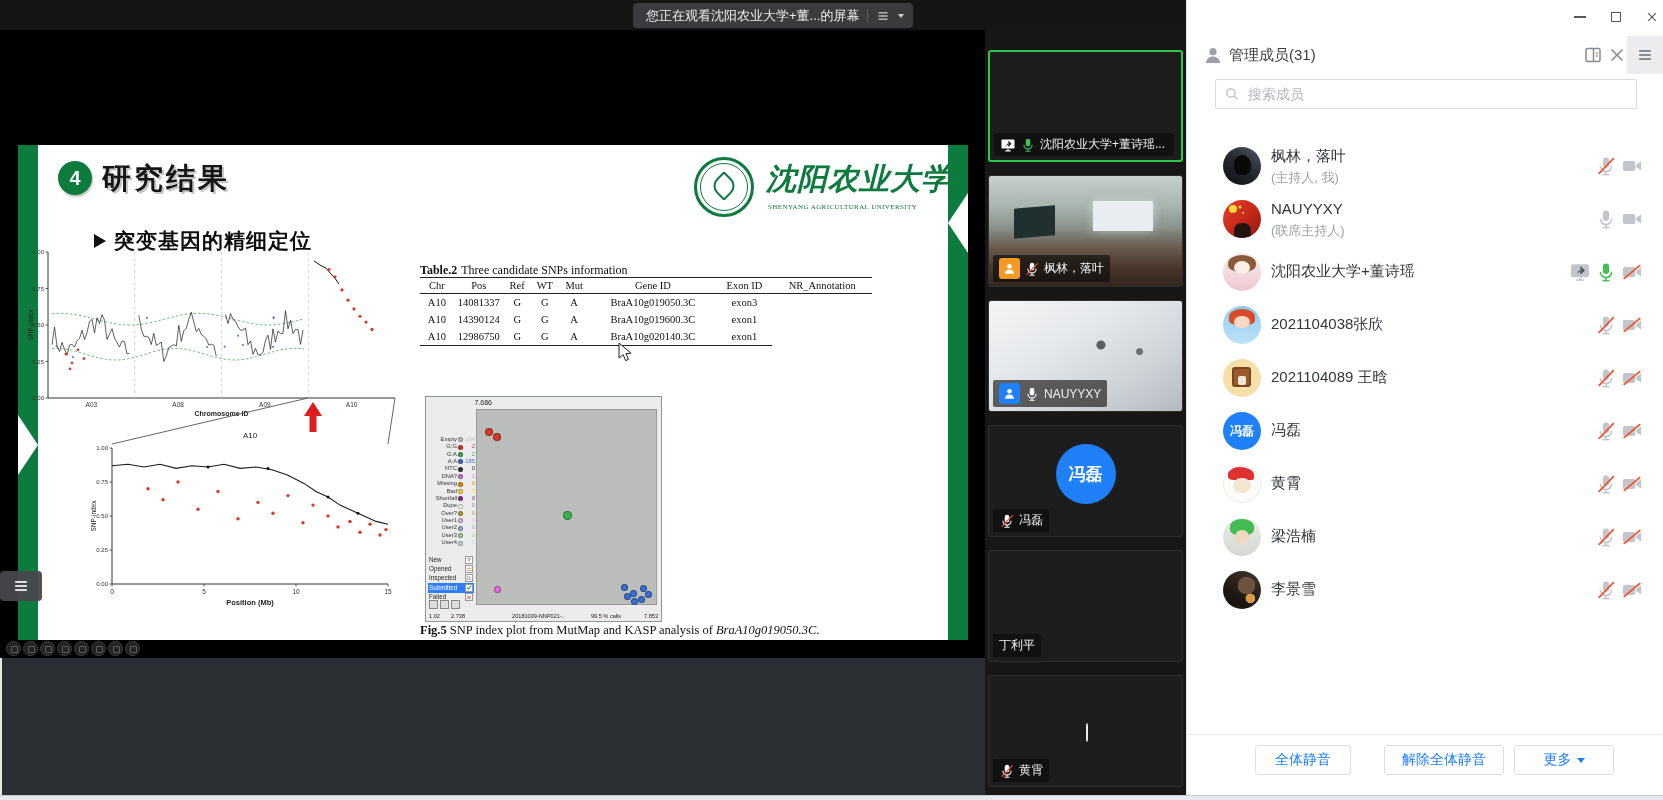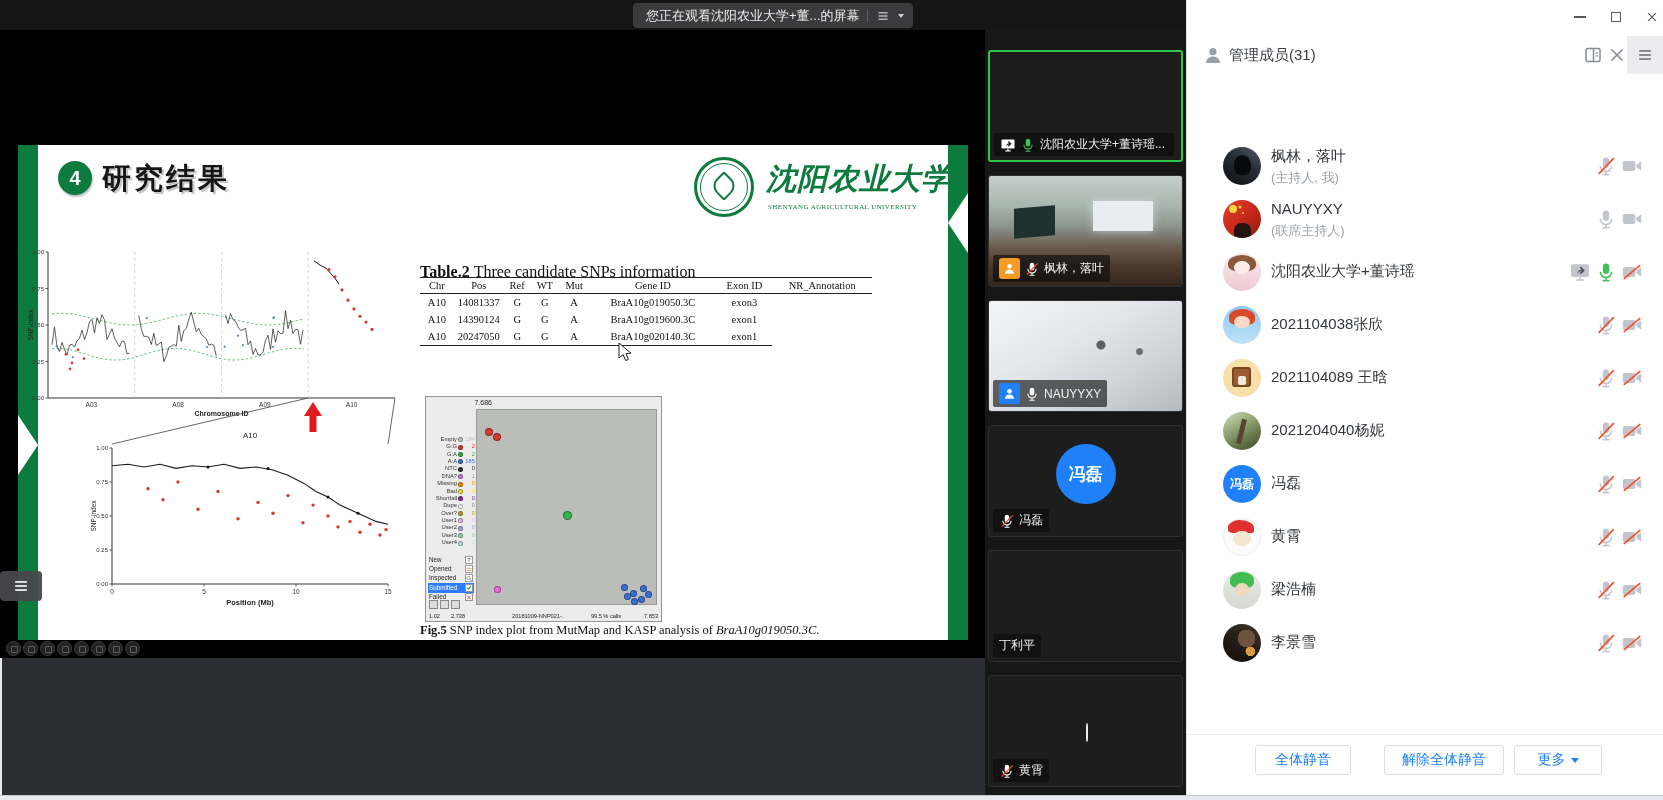--- a/index.html
+++ b/index.html
@@ -30,21 +30,21 @@
     border:2.5px solid #0d7a3e;border-radius:2px 50% 2px 50%}
   .uni-cn{position:absolute;left:748px;top:14px;font-size:30px;font-weight:700;color:#0d7a3e;font-family:"Liberation Serif",serif;font-style:italic;letter-spacing:1px;white-space:nowrap}
   .uni-en{position:absolute;left:750px;top:58px;font-size:7px;color:#0d7a3e;letter-spacing:.4px;font-family:"Liberation Serif",serif;white-space:nowrap}
   .sub-row{position:absolute;left:76px;top:82px;display:flex;align-items:center;gap:8px}
   .bullet-arrow{width:0;height:0;border-top:7px solid transparent;border-bottom:7px solid transparent;border-left:12px solid #111}
   .subtitle{font-size:21px;font-weight:800;color:#0e0e0e;letter-spacing:1px}
   #chart1{position:absolute;left:8px;top:101px}
   #chart2{position:absolute;left:70px;top:283px}
   #slide-overlay{position:absolute;left:0;top:0;pointer-events:none}
   
-  .tbl-label{position:absolute;left:402px;top:118px;font-family:"Liberation Serif",serif;font-size:16px;color:#111}
+  .tbl-label{position:absolute;left:402px;top:118px;font-family:"Liberation Serif",serif;font-size:12px;color:#111}
   .tbl-label b{margin-right:4px}
   #snp-table{position:absolute;left:402px;top:132px;width:452px;border-collapse:collapse;font-family:"Liberation Serif",serif;font-size:10.5px;color:#111}
   #snp-table th{font-weight:400;padding:2px 2px;border-top:1.6px solid #222;border-bottom:1px solid #222}
   #snp-table td{padding:3px 3px;vertical-align:middle;text-align:center}
   #snp-table tr.last td{border-bottom:1.6px solid #222}
   #snp-table td.pos{word-break:break-all;width:44px}
   
   .kasp{position:absolute;left:407px;top:251px;width:237px;height:226px;background:#ececec;border:1px solid #8f959c;box-sizing:border-box}
   .kasp-top{position:absolute;left:12px;top:2px;width:54px;text-align:right;font-size:7px;color:#222}
   .kasp-plot{position:absolute;left:50px;top:12px;width:181px;height:196px;background:#babdba;border:1px solid #979a97;box-sizing:border-box}
@@ -155,21 +155,21 @@
   .m-avatar{position:absolute;left:36px;top:7px;width:38px;height:38px;border-radius:50%;overflow:hidden}
   .m-name{position:absolute;left:84px;font-size:15px;color:#33373b;white-space:nowrap}
   .m-sub{position:absolute;left:84px;top:29px;font-size:13px;color:#9aa0a6}
   .m-icons{position:absolute;right:21px;top:15px;display:flex;gap:4px;align-items:center}
   .m-icons .ic{width:22px;height:22px;cursor:pointer}
   .p-footer{position:absolute;left:0;top:734px;width:477px;height:61px;border-top:1px solid #ececec;background:#fff}
   .pf-btn{position:absolute;top:10px;height:30px;border:1px solid #dcdfe3;border-radius:3px;background:#fff;color:#2080f7;font-size:14px;
     display:flex;align-items:center;justify-content:center;box-sizing:border-box;font-family:inherit;gap:5px;cursor:pointer}
   #btn-muteall{left:68px;width:96px}
   #btn-unmute{left:197px;width:120px}
-  #btn-more{left:327px;width:88px}
+  #btn-more{left:327px;width:100px}
   .caret-blue{width:0;height:0;border-left:4px solid transparent;border-right:4px solid transparent;border-top:5px solid #2080f7}
   #bottom-edge{position:absolute;left:0;top:795px;width:1663px;height:5px;background:#e6eaee;border-top:1px solid #c3cad2;box-sizing:border-box}
 </style>
 </head>
 <body>
 
 <div id="stage">
   <div id="stage-bottom"></div>
   <div id="left-edge"></div>
 
@@ -179,20 +179,24 @@
     <div class="notch-l"></div>
     <div class="notch-r"></div>
 
     <div class="num-circle">4</div>
     <div class="slide-title">研究结果</div>
 
     <div class="emblem"></div>
     <div class="uni-cn">沈阳农业大学</div>
     <div class="uni-en">SHENYANG AGRICULTURAL UNIVERSITY</div>
 
+    <div class="sub-row">
+      <span class="bullet-arrow"></span>
+      <span class="subtitle">突变基因的精细定位</span>
+    </div>
 
     <svg id="chart1" width="372" height="170">
         <line x1="22" y1="6" x2="22" y2="152" stroke="#333" stroke-width="1"></line>
         <line x1="22" y1="152" x2="369" y2="152" stroke="#333" stroke-width="1"></line>
         <line x1="19.5" y1="6" x2="22" y2="6" stroke="#333" stroke-width="0.8"></line>
         <text x="18" y="8" font-size="6" text-anchor="end" fill="#333">1.00</text>
         <line x1="19.5" y1="42.5" x2="22" y2="42.5" stroke="#333" stroke-width="0.8"></line>
         <text x="18" y="44.5" font-size="6" text-anchor="end" fill="#333">0.75</text>
         <line x1="19.5" y1="79" x2="22" y2="79" stroke="#333" stroke-width="0.8"></line>
         <text x="18" y="81" font-size="6" text-anchor="end" fill="#333">0.50</text>
@@ -324,21 +328,21 @@
             <td class="">A10</td>
             <td class="pos">14390124</td>
             <td class="">G</td>
             <td class="">G</td>
             <td class="">A</td>
             <td class="">BraA10g019600.3C</td>
             <td class="">exon1</td>
           </tr>
           <tr class="last">
             <td class="">A10</td>
-            <td class="pos">20247050</td>
+            <td class="pos">12986750</td>
             <td class="">G</td>
             <td class="">G</td>
             <td class="">A</td>
             <td class="">BraA10g020140.3C</td>
             <td class="">exon1</td>
           </tr>
         </tbody>
     </table>
 
     <div class="kasp">
@@ -689,20 +693,29 @@
         <span class="ic">
           <svg viewBox="0 0 20 20">
             <line x1="3.5" y1="5.5" x2="16.5" y2="5.5" stroke="#6f7479" stroke-width="1.8"></line>
             <line x1="3.5" y1="10" x2="16.5" y2="10" stroke="#6f7479" stroke-width="1.8"></line>
             <line x1="3.5" y1="14.5" x2="16.5" y2="14.5" stroke="#6f7479" stroke-width="1.8"></line>
           </svg>
         </span>
       </span>
   </div>
 
+  <div class="p-search">
+    <span class="ic">
+        <svg viewBox="0 0 20 20">
+          <circle cx="8.7" cy="8.7" r="5.2" fill="none" stroke="#b4bac2" stroke-width="1.5"></circle>
+          <line x1="12.6" y1="12.6" x2="16.6" y2="16.6" stroke="#b4bac2" stroke-width="1.5"></line>
+        </svg>
+      </span>
+    <input type="text" placeholder="搜索成员" style="">
+  </div>
 
   <div class="m-list" id="member-list">
       <div class="m-row">
     <span class="m-avatar av av-fenglin"></span>
     <span class="m-name" style="top:7px">枫林，落叶</span>
     <span class="m-sub">(主持人, 我)</span>
     <span class="m-icons">
 
       <span class="ic ">
             <svg viewBox="0 0 24 24">
@@ -793,44 +806,20 @@
               <rect x="2" y="6.6" width="13.6" height="10.8" rx="2" fill="#c2c6cc"></rect>
               <path d="M16.6 10.6l5.4-3.4v9.6l-5.4-3.4z" fill="#c2c6cc"></path>
               <line x1="3" y1="19.5" x2="21" y2="4.5" stroke="#f3512e" stroke-width="1.9"></line>
             </svg>
           </span>
     </span>
   </div>
       <div class="m-row">
     <span class="m-avatar av av-wang"></span>
     <span class="m-name" style="top:16px">2021104089 王晗</span>
-
-    <span class="m-icons">
-
-      <span class="ic ">
-            <svg viewBox="0 0 24 24">
-              <rect x="8.6" y="2.6" width="6.8" height="11.5" rx="3.4" fill="#c2c6cc"></rect>
-              <path d="M5.8 11.8a6.2 6.2 0 0 0 12.4 0" fill="none" stroke="#c2c6cc" stroke-width="1.7"></path>
-              <line x1="12" y1="18" x2="12" y2="20.6" stroke="#c2c6cc" stroke-width="1.7"></line>
-              <line x1="8.2" y1="21.4" x2="15.8" y2="21.4" stroke="#c2c6cc" stroke-width="1.7"></line>
-              <line x1="4" y1="20.5" x2="20.5" y2="3.5" stroke="#f3512e" stroke-width="1.9"></line>
-            </svg>
-          </span>
-      <span class="ic ">
-            <svg viewBox="0 0 24 24">
-              <rect x="2" y="6.6" width="13.6" height="10.8" rx="2" fill="#c2c6cc"></rect>
-              <path d="M16.6 10.6l5.4-3.4v9.6l-5.4-3.4z" fill="#c2c6cc"></path>
-              <line x1="3" y1="19.5" x2="21" y2="4.5" stroke="#f3512e" stroke-width="1.9"></line>
-            </svg>
-          </span>
-    </span>
-  </div>
-      <div class="m-row">
-    <span class="m-avatar av av-yang"></span>
-    <span class="m-name" style="top:16px">2021204040杨妮</span>
 
     <span class="m-icons">
 
       <span class="ic ">
             <svg viewBox="0 0 24 24">
               <rect x="8.6" y="2.6" width="6.8" height="11.5" rx="3.4" fill="#c2c6cc"></rect>
               <path d="M5.8 11.8a6.2 6.2 0 0 0 12.4 0" fill="none" stroke="#c2c6cc" stroke-width="1.7"></path>
               <line x1="12" y1="18" x2="12" y2="20.6" stroke="#c2c6cc" stroke-width="1.7"></line>
               <line x1="8.2" y1="21.4" x2="15.8" y2="21.4" stroke="#c2c6cc" stroke-width="1.7"></line>
               <line x1="4" y1="20.5" x2="20.5" y2="3.5" stroke="#f3512e" stroke-width="1.9"></line>

